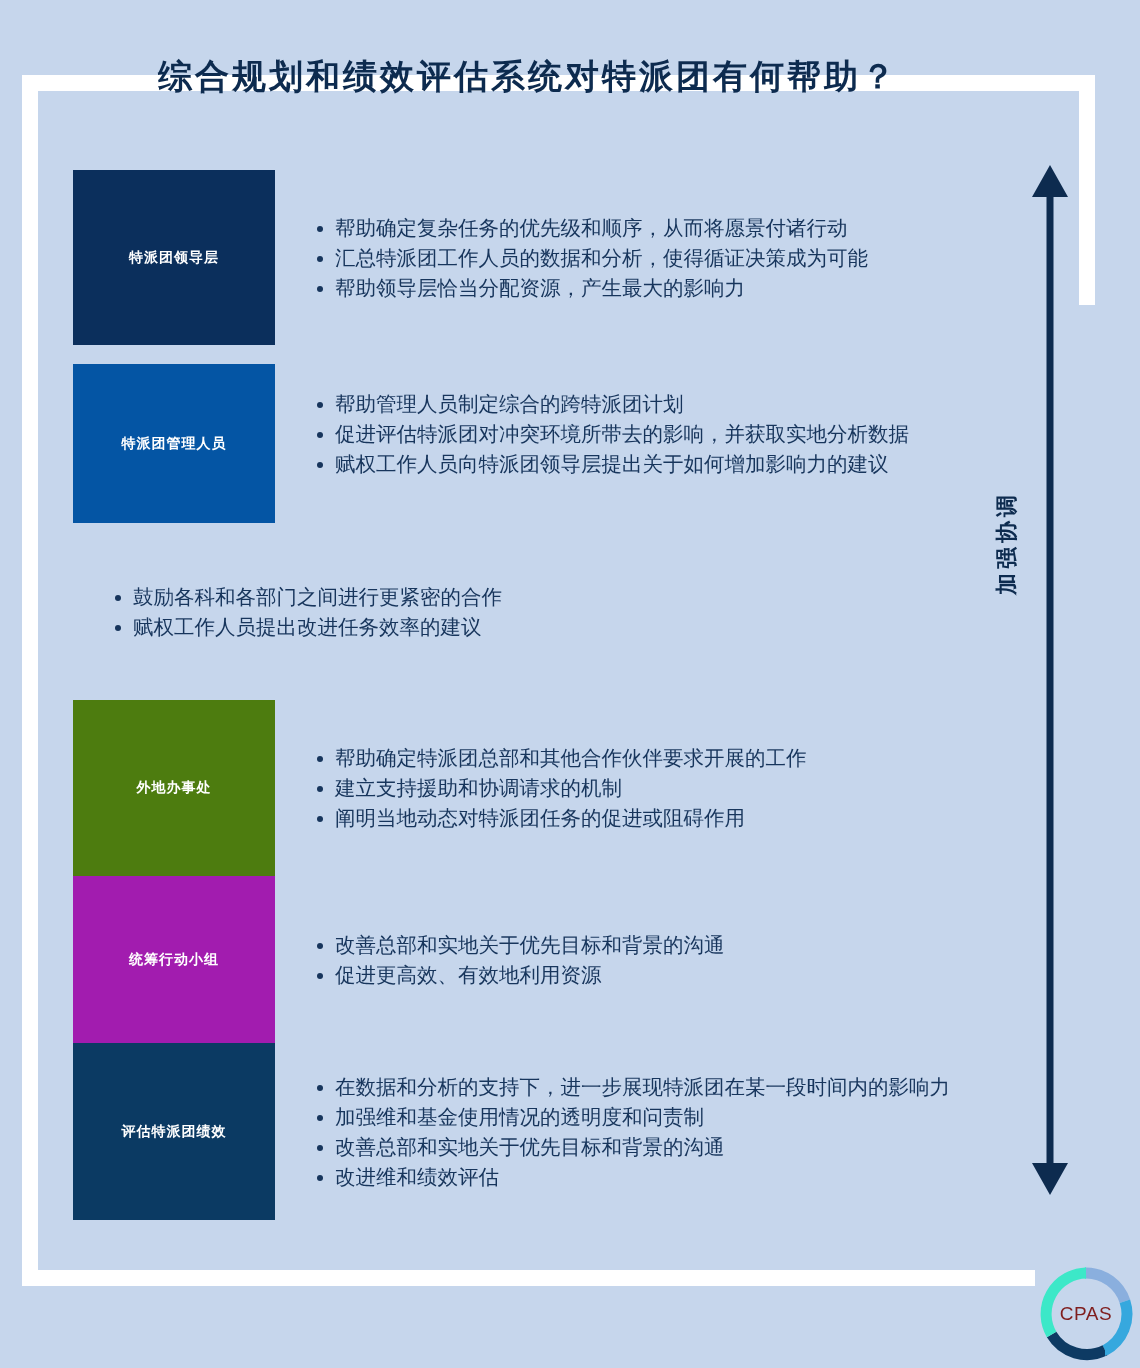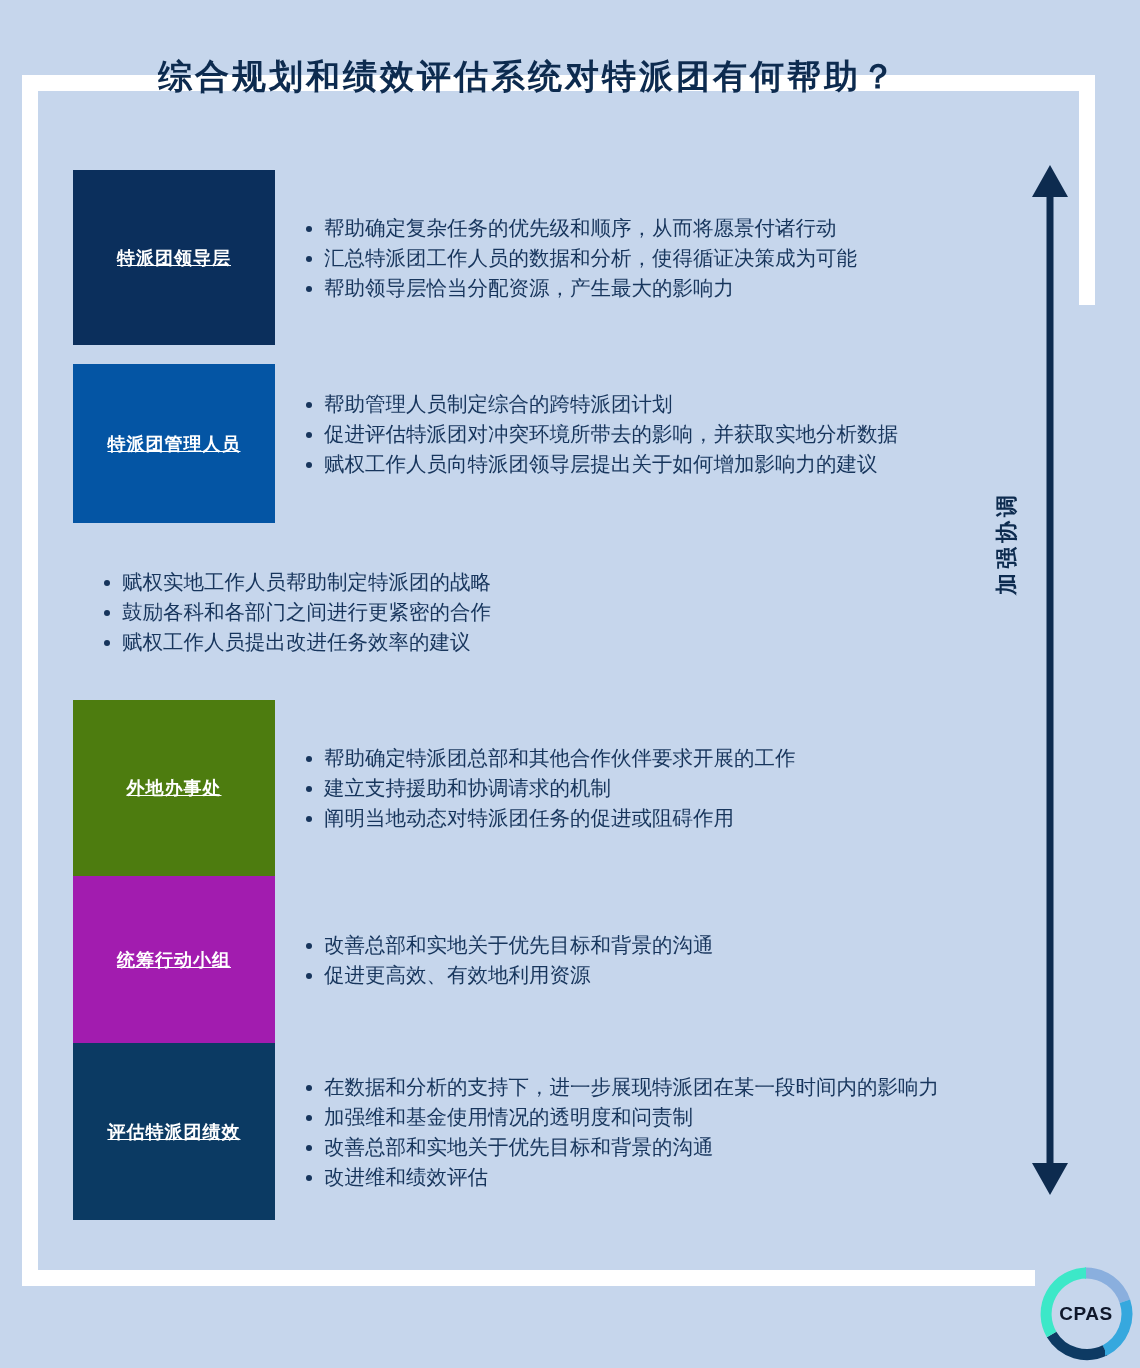--- a/index.html
+++ b/index.html
@@ -76,35 +76,34 @@
     display: flex;
     align-items: stretch;
   }
   .row-label {
     width: 202px;
     flex: 0 0 202px;
     display: flex;
     align-items: center;
     justify-content: center;
     color: #ffffff;
-    font-size: 18px;
+    font-size: 14px;
     font-weight: bold;
     letter-spacing: 1px;
     text-align: center;
-    text-decoration: underline;
   }
   .row-body {
     flex: 1 1 auto;
     display: flex;
     align-items: center;
     padding-left: 28px;
     box-sizing: border-box;
   }
   .bullets {
-    margin: 1px;
+    margin: 12px;
     padding: 0;
     list-style: none;
   }
   .bullets li {
     position: relative;
     padding-left: 20px;
     font-size: 20.5px;
     line-height: 30px;
     color: #17355c;
     white-space: nowrap;
@@ -161,22 +160,22 @@
   #cpas-text {
     position: absolute;
     left: 0;
     top: 0;
     width: 98px;
     height: 98px;
     display: flex;
     align-items: center;
     justify-content: center;
     font-size: 19px;
-    font-weight: bold;
-    color: #0f172a;
+    font-weight: normal;
+    color: #7f1d1d;
     letter-spacing: 0.5px;
     pointer-events: none;
   }
 </style>
 </head>
 <body>
 
 <div id="frame-top"></div>
 <div id="frame-left"></div>
 <div id="frame-right"></div>
@@ -201,21 +200,20 @@
         <ul class="bullets">
           <li>帮助管理人员制定综合的跨特派团计划</li>
           <li>促进评估特派团对冲突环境所带去的影响，并获取实地分析数据</li>
           <li>赋权工作人员向特派团领导层提出关于如何增加影响力的建议</li>
         </ul>
       </div>
     </div>
     <div class="row r2">
       <div class="row-body">
         <ul class="bullets">
-          <li>赋权实地工作人员帮助制定特派团的战略</li>
           <li>鼓励各科和各部门之间进行更紧密的合作</li>
           <li>赋权工作人员提出改进任务效率的建议</li>
         </ul>
       </div>
     </div>
     <div class="row r3">
       <div class="row-label" style="background: #4d7c0f;">外地办事处</div>
       <div class="row-body">
         <ul class="bullets">
           <li>帮助确定特派团总部和其他合作伙伴要求开展的工作</li>

